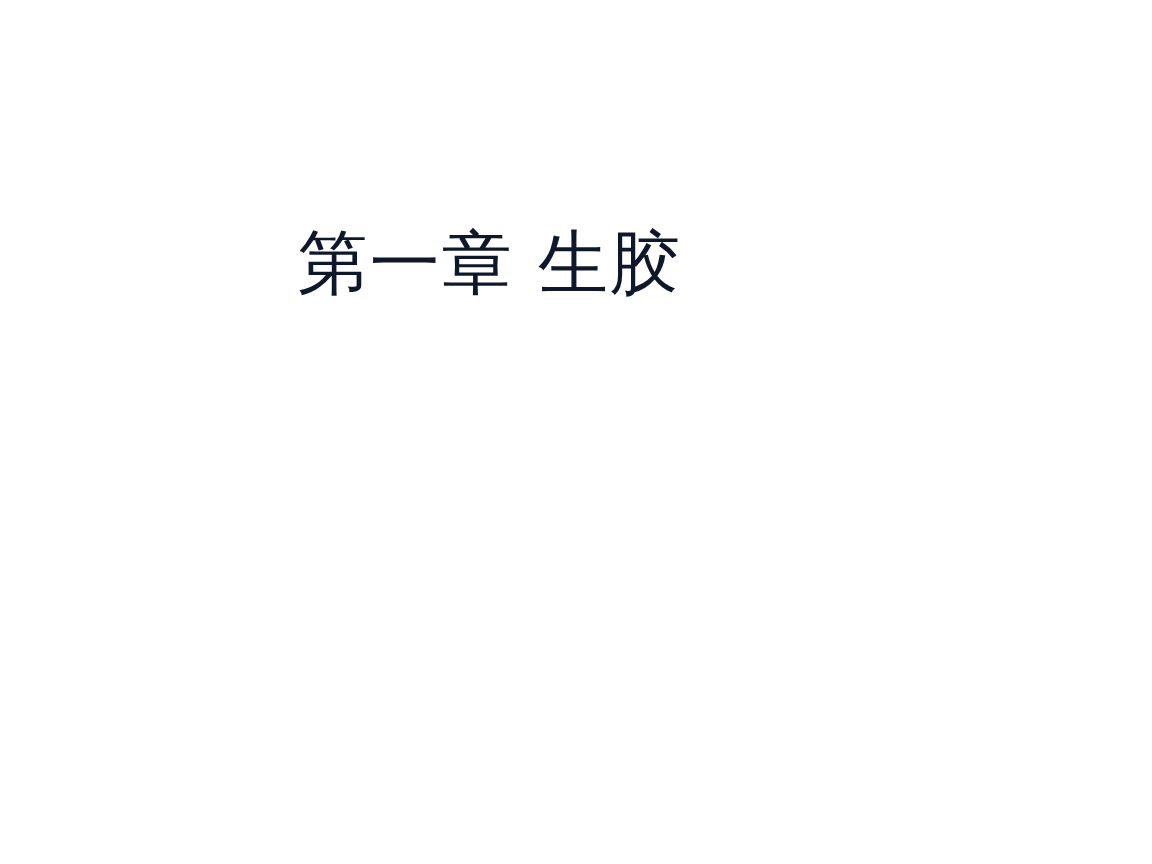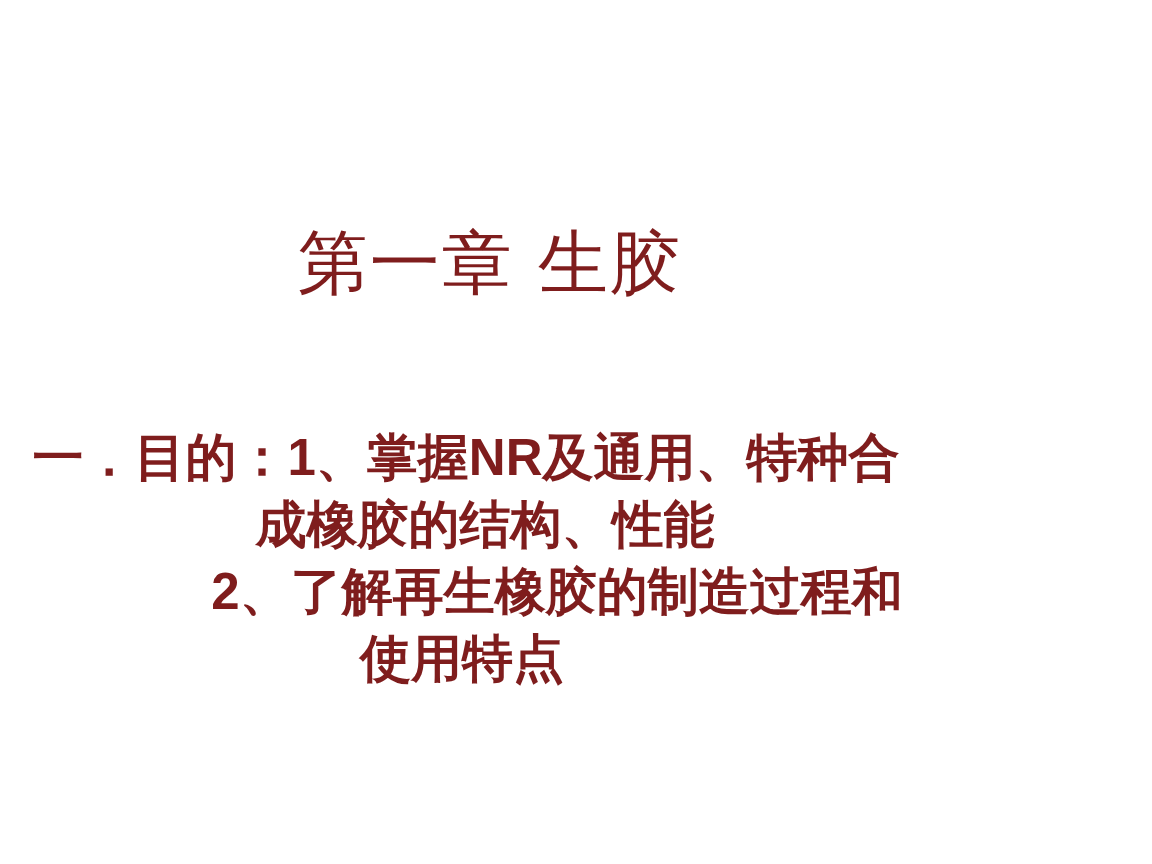--- a/index.html
+++ b/index.html
@@ -5,21 +5,21 @@
   html, body {
     margin: 0;
     padding: 0;
     background: #ffffff;
   }
   .slide {
     position: relative;
     width: 980px;
     height: 864px;
     background: #ffffff;
-    color: #7f1d1d;
+    color: #0f172a;
     overflow: hidden;
   }
   .slide-title {
     position: absolute;
     top: 228px;
     left: 0;
     width: 100%;
     margin: 0;
     text-align: center;
     font-family: "DejaVu Serif", "Liberation Serif", serif;
@@ -54,24 +54,13 @@
     font-weight: 700;
   }
 </style>
 </head>
 <body>
 
 <div class="slide">
 
   <h1 class="slide-title">第一章 生胶</h1>
 
-  <div class="slide-body">
-
-    <div class="body-line l1"><span>一．目的：</span><span class="num">1</span><span>、掌握</span><span class="num">NR</span><span>及通用、特种合</span></div>
-
-    <div class="body-line l2">成橡胶的结构、性能</div>
-
-    <div class="body-line l3"><span class="num">2</span><span>、了解再生橡胶的制造过程和</span></div>
-
-    <div class="body-line l4">使用特点</div>
-
-  </div>
 </div>
 
 </body></html>

